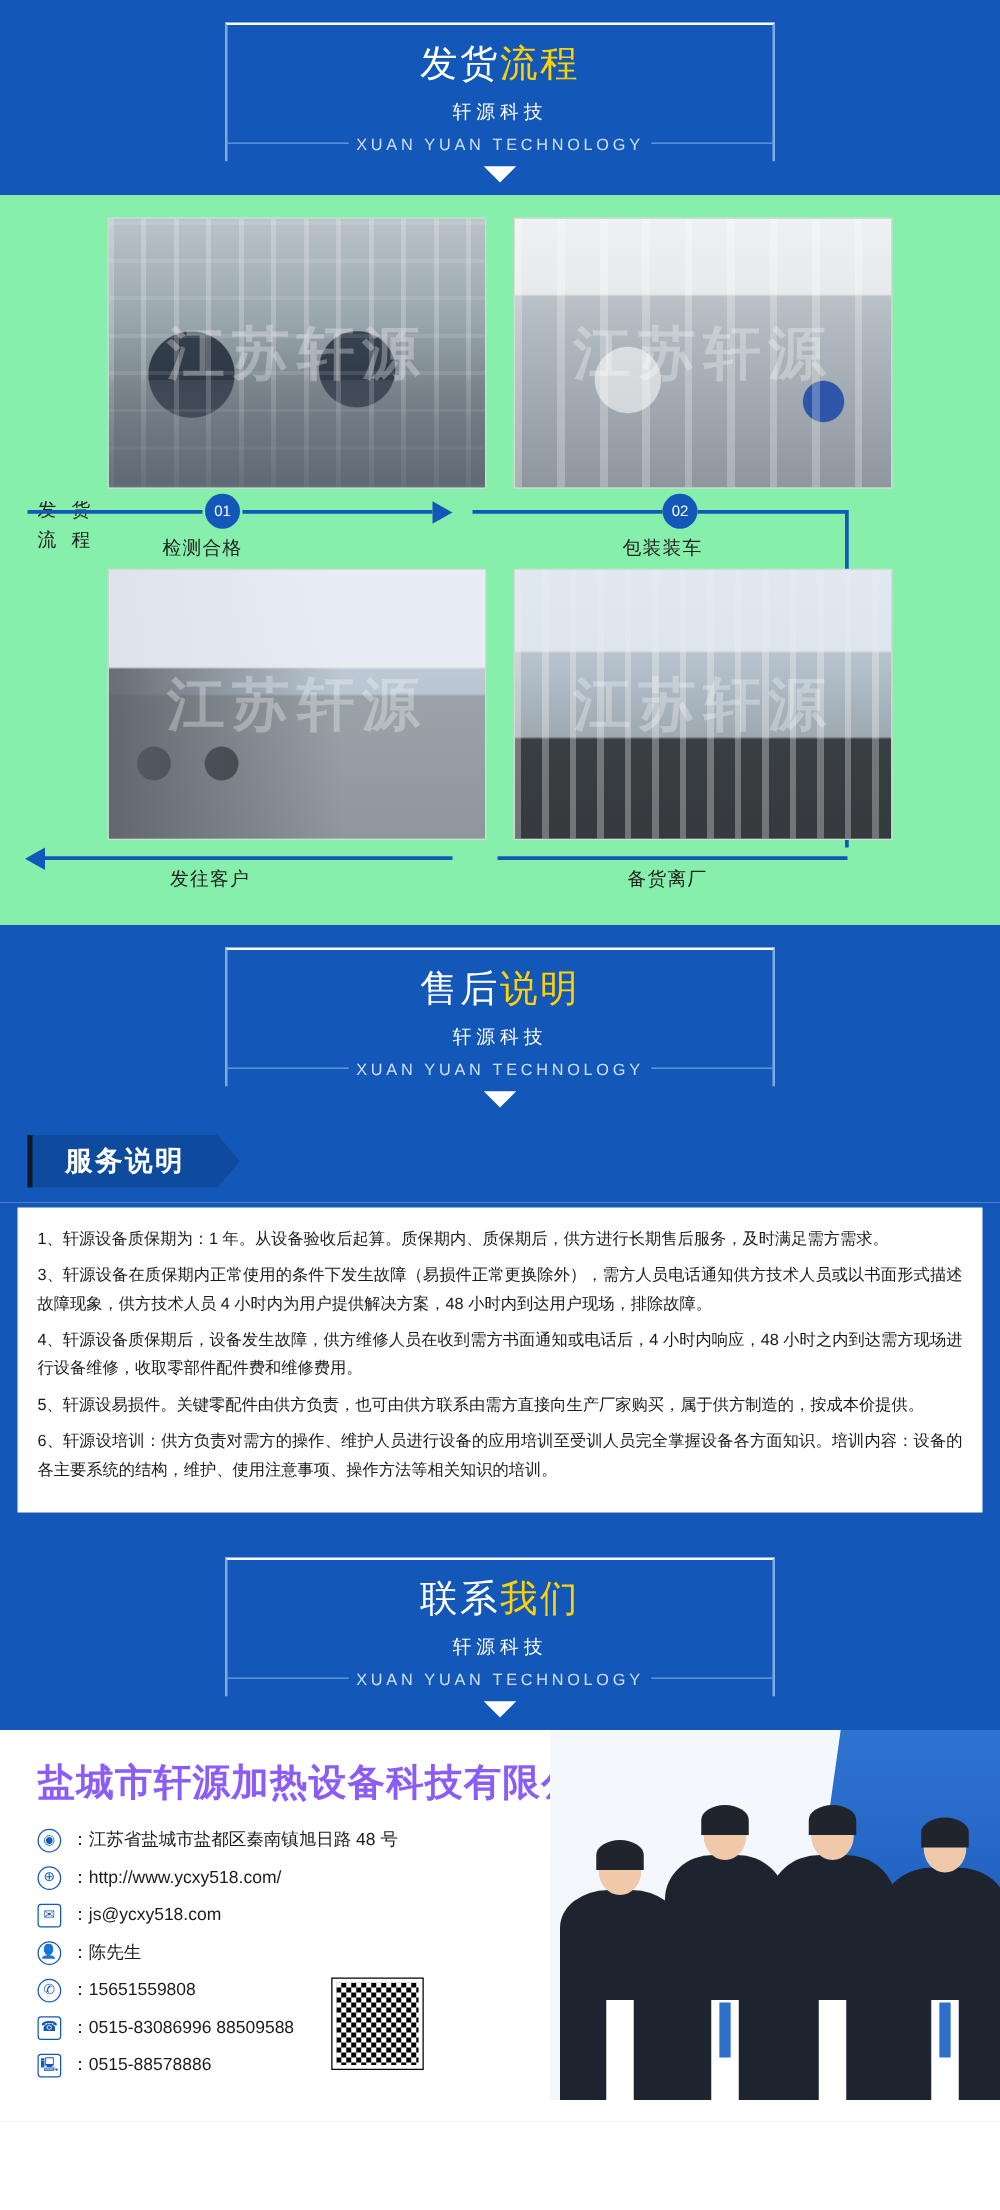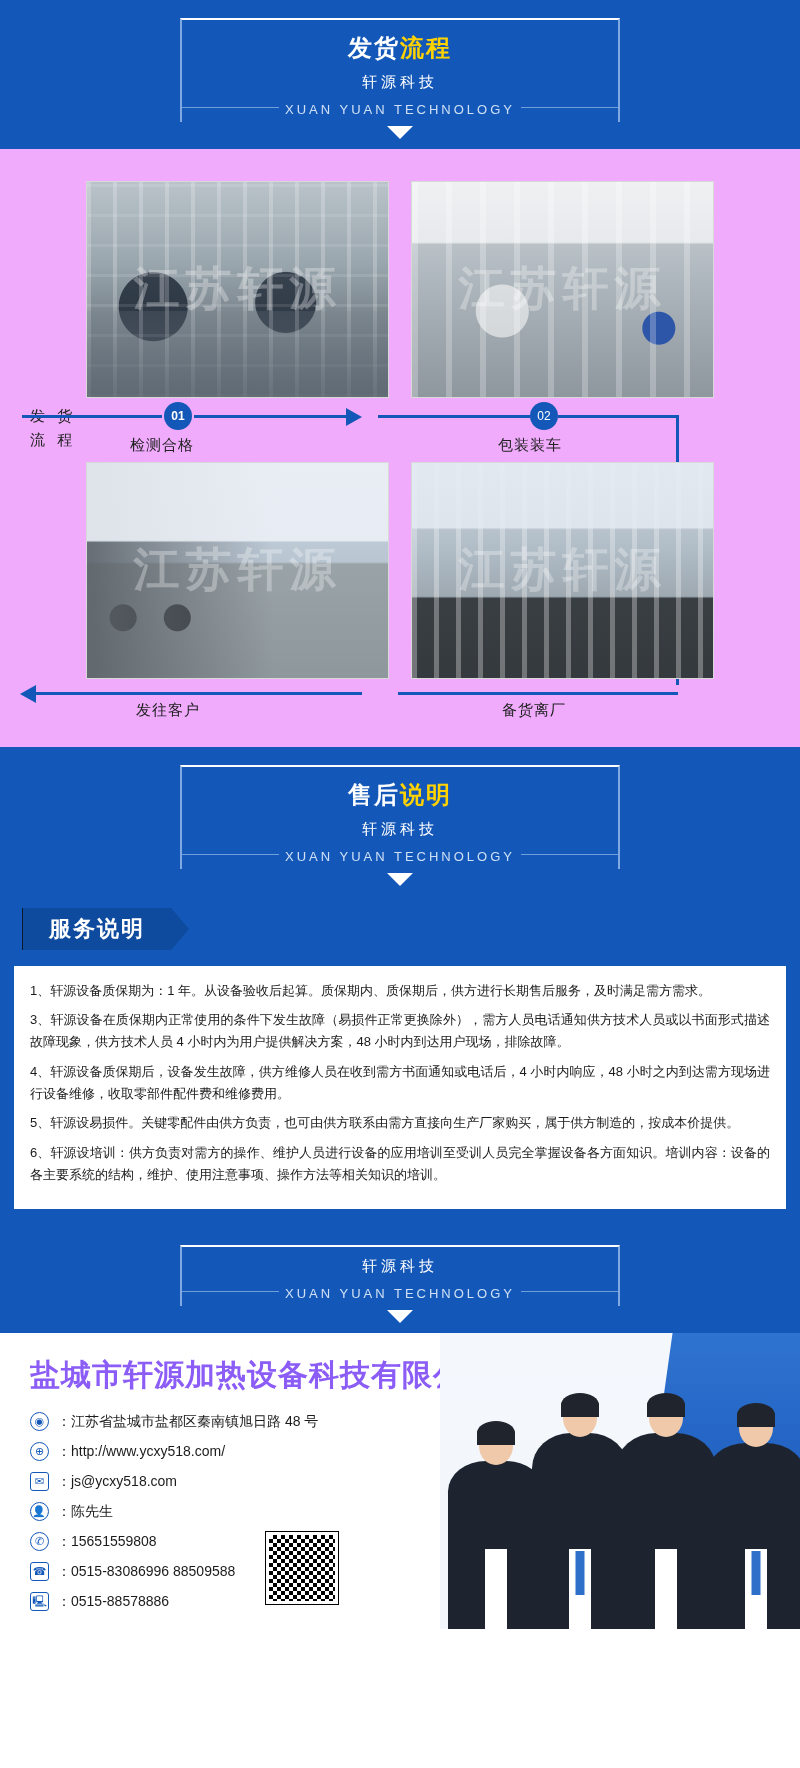--- a/index.html
+++ b/index.html
@@ -23,22 +23,22 @@
   .banner-inner {
     width: 440px;
     margin: 0 auto;
     border: 2px solid #7fa9e0;
     border-top: 2px solid #ffffff;
     border-bottom: none;
     padding: 10px 0 0 0;
     position: relative;
   }
   .banner-title {
-    font-size: 24px;
-    font-weight: bold;
+    font-size: 30px;
+    font-weight: normal;
     letter-spacing: 2px;
     color: #ffffff;
     line-height: 1.2;
     margin: 4px 0 10px 0;
   }
   .banner-title .hl { color: #ffd200; }
   .banner-cn {
     color: #ffffff;
     font-size: 15px;
     letter-spacing: 4px;
@@ -69,22 +69,22 @@
   .banner-arrow {
     width: 0; height: 0;
     border-left: 13px solid transparent;
     border-right: 13px solid transparent;
     border-top: 13px solid #ffffff;
     margin: 4px auto 0 auto;
   }
 
   
   .flow {
-    background: #f0abfc;
-    padding: 32px 0 16px 0;
+    background: #86efac;
+    padding: 18px 0 16px 0;
     position: relative;
   }
   .photo-row {
     display: flex;
     gap: 22px;
     justify-content: center;
   }
   .photo {
     width: 303px;
     height: 217px;
@@ -219,21 +219,21 @@
   .service-head {
     display: inline-block;
     position: relative;
     padding: 6px 26px 6px 26px;
     margin-left: 22px;
     background: #0e4a9e;
     color: #ffffff;
     font-size: 22px;
     font-weight: bold;
     letter-spacing: 2px;
-    border-left: 1px solid #0f172a;
+    border-left: 4px solid #0f172a;
   }
   .service-head::after {
     content: "";
     position: absolute;
     right: -18px; top: 0;
     width: 0; height: 0;
     border-top: 21px solid transparent;
     border-bottom: 21px solid transparent;
     border-left: 18px solid #0e4a9e;
   }
@@ -403,21 +403,21 @@
         <div>流 程</div>
       </div>
 
       <div class="arrow-line" style="left:22px; top:11px; width:140px;"></div>
       <div class="arrow-line" style="left:194px; top:11px; width:152px;"></div>
       <div class="arrow-head right" style="left:346px; top:4px;"></div>
       <div class="arrow-line" style="left:378px; top:11px; width:152px;"></div>
       <div class="arrow-line" style="left:558px; top:11px; width:120px;"></div>
       <div class="arrow-line" style="left:676px; top:11px; width:3px; height:270px;"></div>
 
-      <div class="step-badge" style="left:164px; top:-2px;font-weight:bold;">01</div>
+      <div class="step-badge" style="left:164px; top:-2px;">01</div>
       <div class="step-badge" style="left:530px; top:-2px;">02</div>
 
       <div class="step-cap" style="left:130px; top:32px;">检测合格</div>
       <div class="step-cap" style="left:498px; top:32px;">包装装车</div>
     </div>
 
     <div class="photo-row">
       <div class="photo ph3">
         <div class="wm">江苏轩源</div>
       </div>
@@ -458,20 +458,23 @@
       <p>1、轩源设备质保期为：1 年。从设备验收后起算。质保期内、质保期后，供方进行长期售后服务，及时满足需方需求。</p>
       <p>3、轩源设备在质保期内正常使用的条件下发生故障（易损件正常更换除外），需方人员电话通知供方技术人员或以书面形式描述故障现象，供方技术人员 4 小时内为用户提供解决方案，48 小时内到达用户现场，排除故障。</p>
       <p>4、轩源设备质保期后，设备发生故障，供方维修人员在收到需方书面通知或电话后，4 小时内响应，48 小时之内到达需方现场进行设备维修，收取零部件配件费和维修费用。</p>
       <p>5、轩源设易损件。关键零配件由供方负责，也可由供方联系由需方直接向生产厂家购买，属于供方制造的，按成本价提供。</p>
       <p>6、轩源设培训：供方负责对需方的操作、维护人员进行设备的应用培训至受训人员完全掌握设备各方面知识。培训内容：设备的各主要系统的结构，维护、使用注意事项、操作方法等相关知识的培训。</p>
     </div>
   </div>
 
   <div class="banner">
     <div class="banner-inner">
+      <div class="banner-title">
+        <span>联系</span><span class="hl">我们</span>
+      </div>
       <div class="banner-cn">轩源科技</div>
       <div class="banner-en-wrap">
         <div class="banner-en-line"></div>
         <span class="banner-en">XUAN YUAN   TECHNOLOGY</span>
       </div>
     </div>
     <div class="banner-arrow"></div>
   </div>
 
   <div class="contact">

